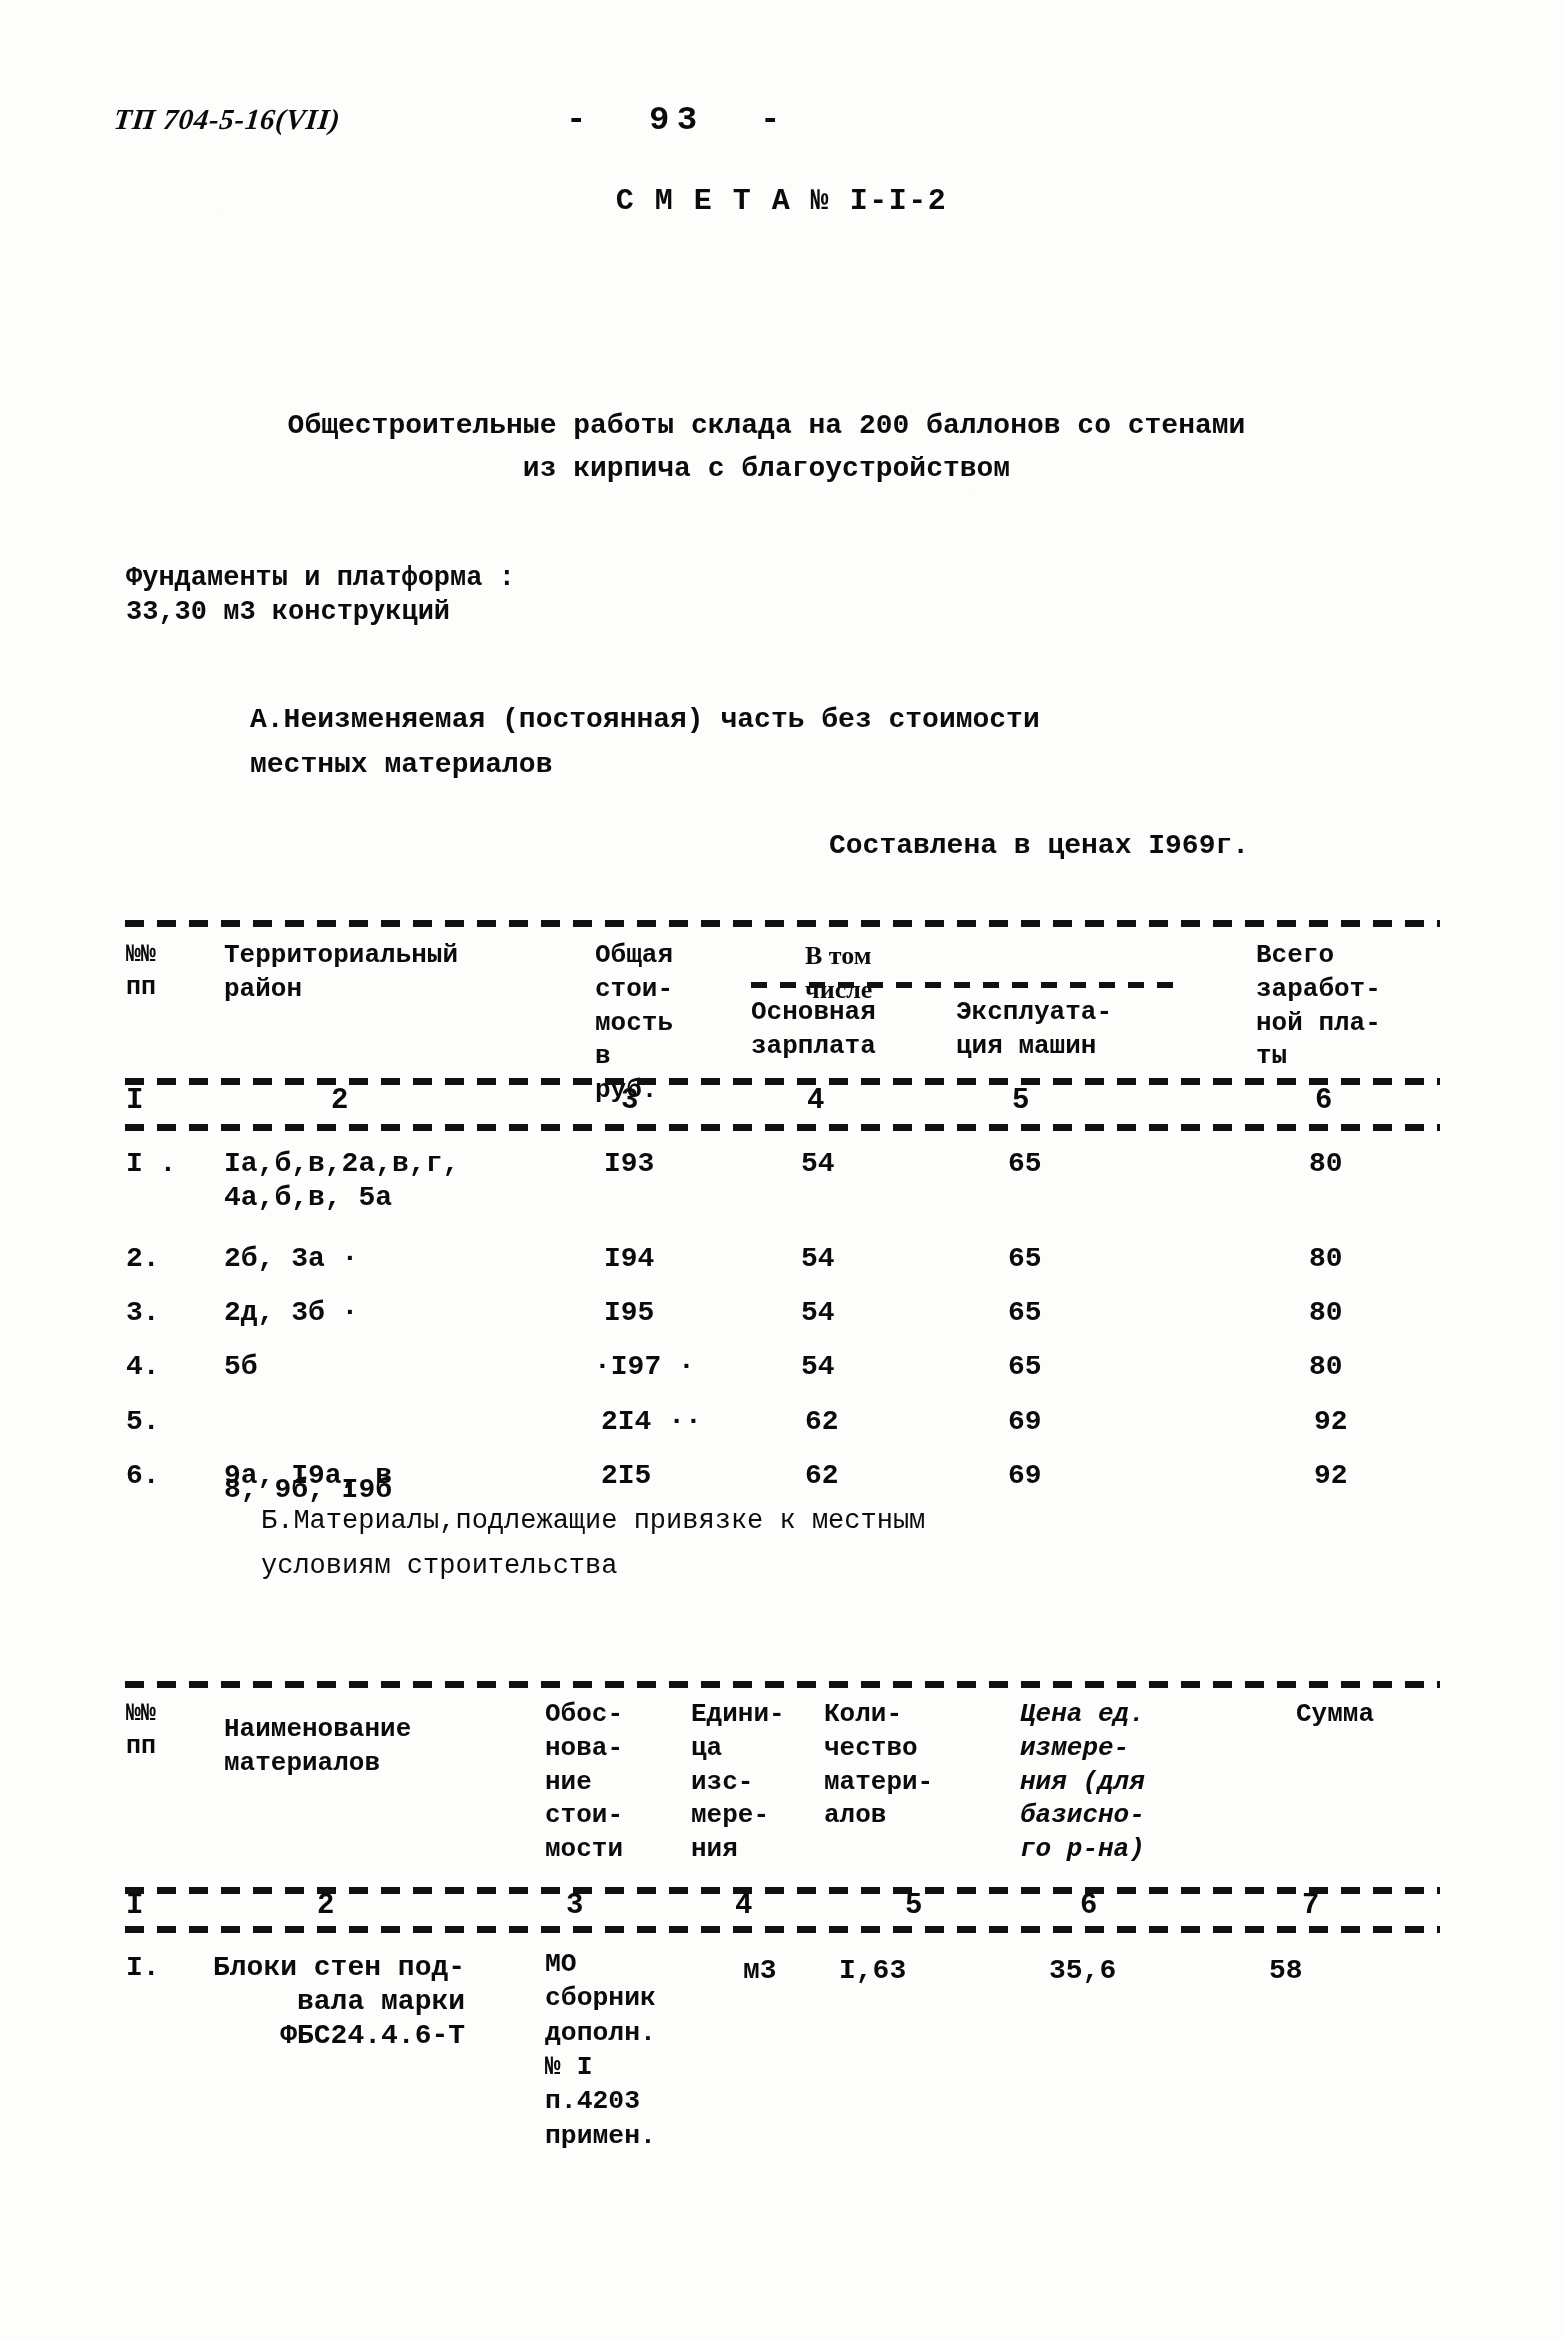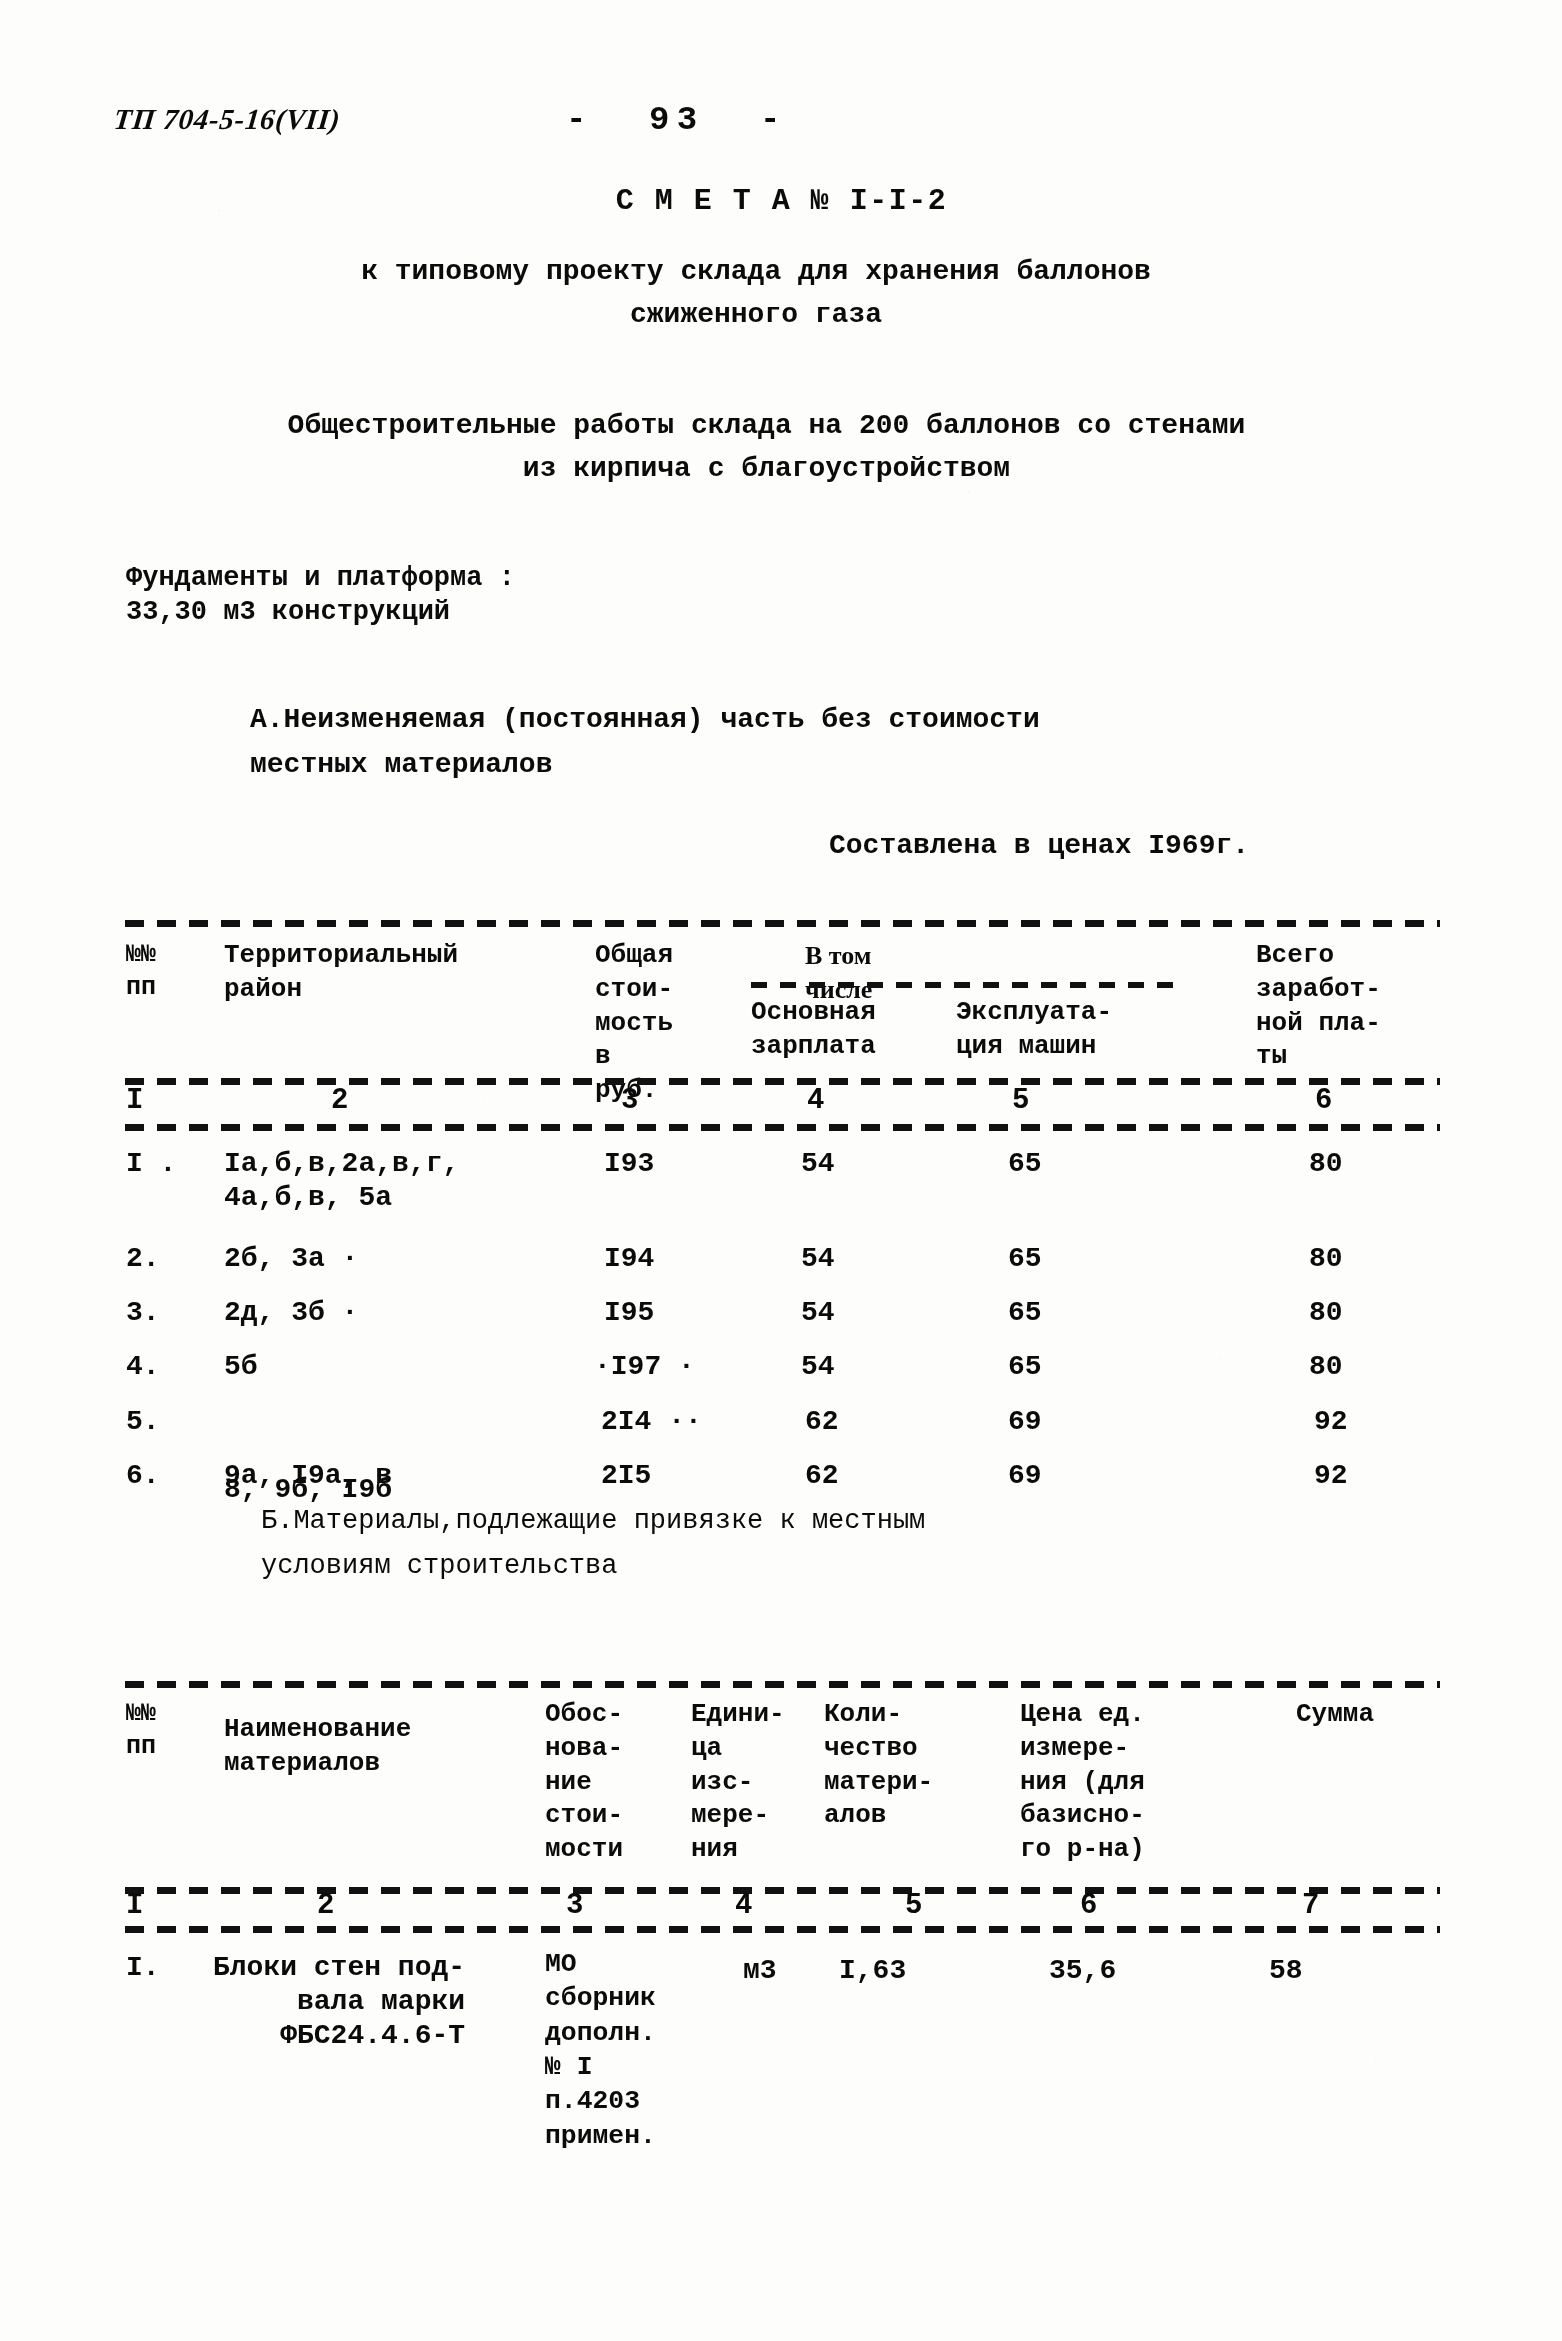--- a/index.html
+++ b/index.html
@@ -148,22 +148,20 @@
 </head>
 <body>
 
 <div class="page">
   <div class="paper-noise"></div>
 
   <div class="abs doc-code">ТП 704-5-16(VII)</div>
   <div class="abs page-num">-  93  -</div>
 
   <div class="abs smeta-title">С М Е Т А № I-I-2</div>
-  <div class="abs subtitle-1">к типовому проекту склада для хранения баллонов
-сжиженного газа</div>
   <div class="abs subtitle-2">Общестроительные работы склада на 200 баллонов со стенами
 из кирпича с благоустройством</div>
 
   <div class="abs foundations">Фундаменты и платформа :
 33,30 м3 конструкций</div>
 
   <div class="abs part-a">А.Неизменяемая (постоянная) часть без стоимости
       местных материалов</div>
   <div class="abs prices-line">Составлена в ценах I969г.</div>
 
@@ -276,21 +274,21 @@
 стои-
 мости</div>
       <div class="abs cell" style="left:691px; top:1698px;">Едини-
 ца изс-
 мере-
 ния</div>
       <div class="abs cell" style="left:824px; top:1698px;">Коли-
 чество
 матери-
 алов</div>
-      <div class="abs cell" style="left:1020px; top:1698px;">Цена ед.
+      <div class="abs cell" style="left:1020px; top:1698px;font-style:italic;">Цена ед.
 измере-
 ния (для
 базисно-
 го р-на)</div>
       <div class="abs cell" style="left:1256px; top:1698px;margin-left:40px;">Сумма</div>
     </div>
 
     <div class="dash-rule" style="left:125px; top:1887px; width:1315px;"></div>
     <div class="colnum" style="left:126px; top:1889px;">I</div>
     <div class="colnum" style="left:317px; top:1889px;">2</div>

